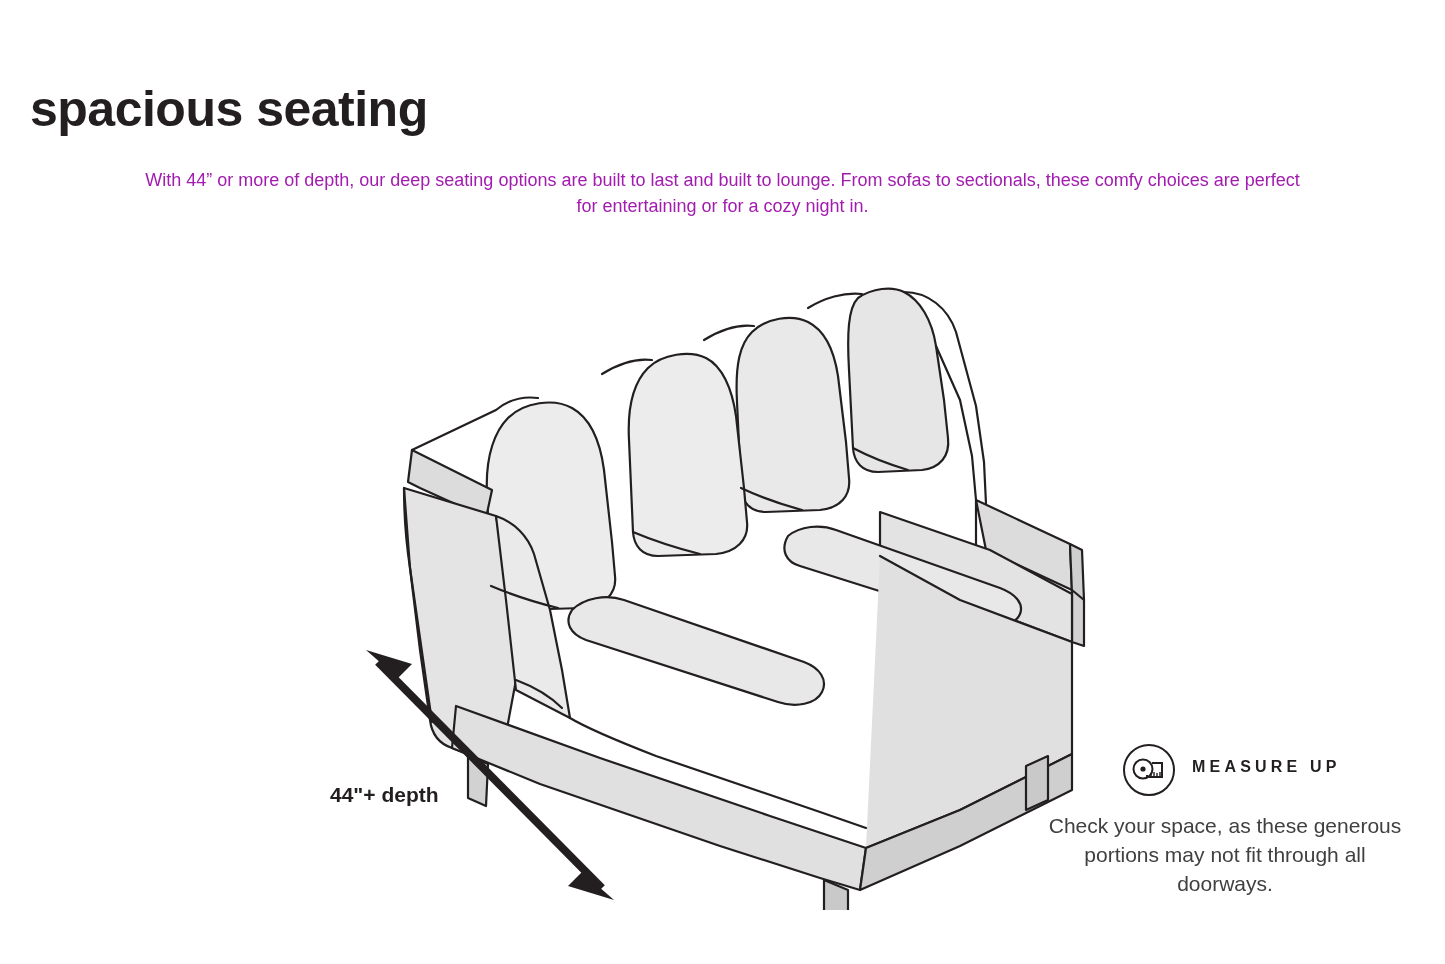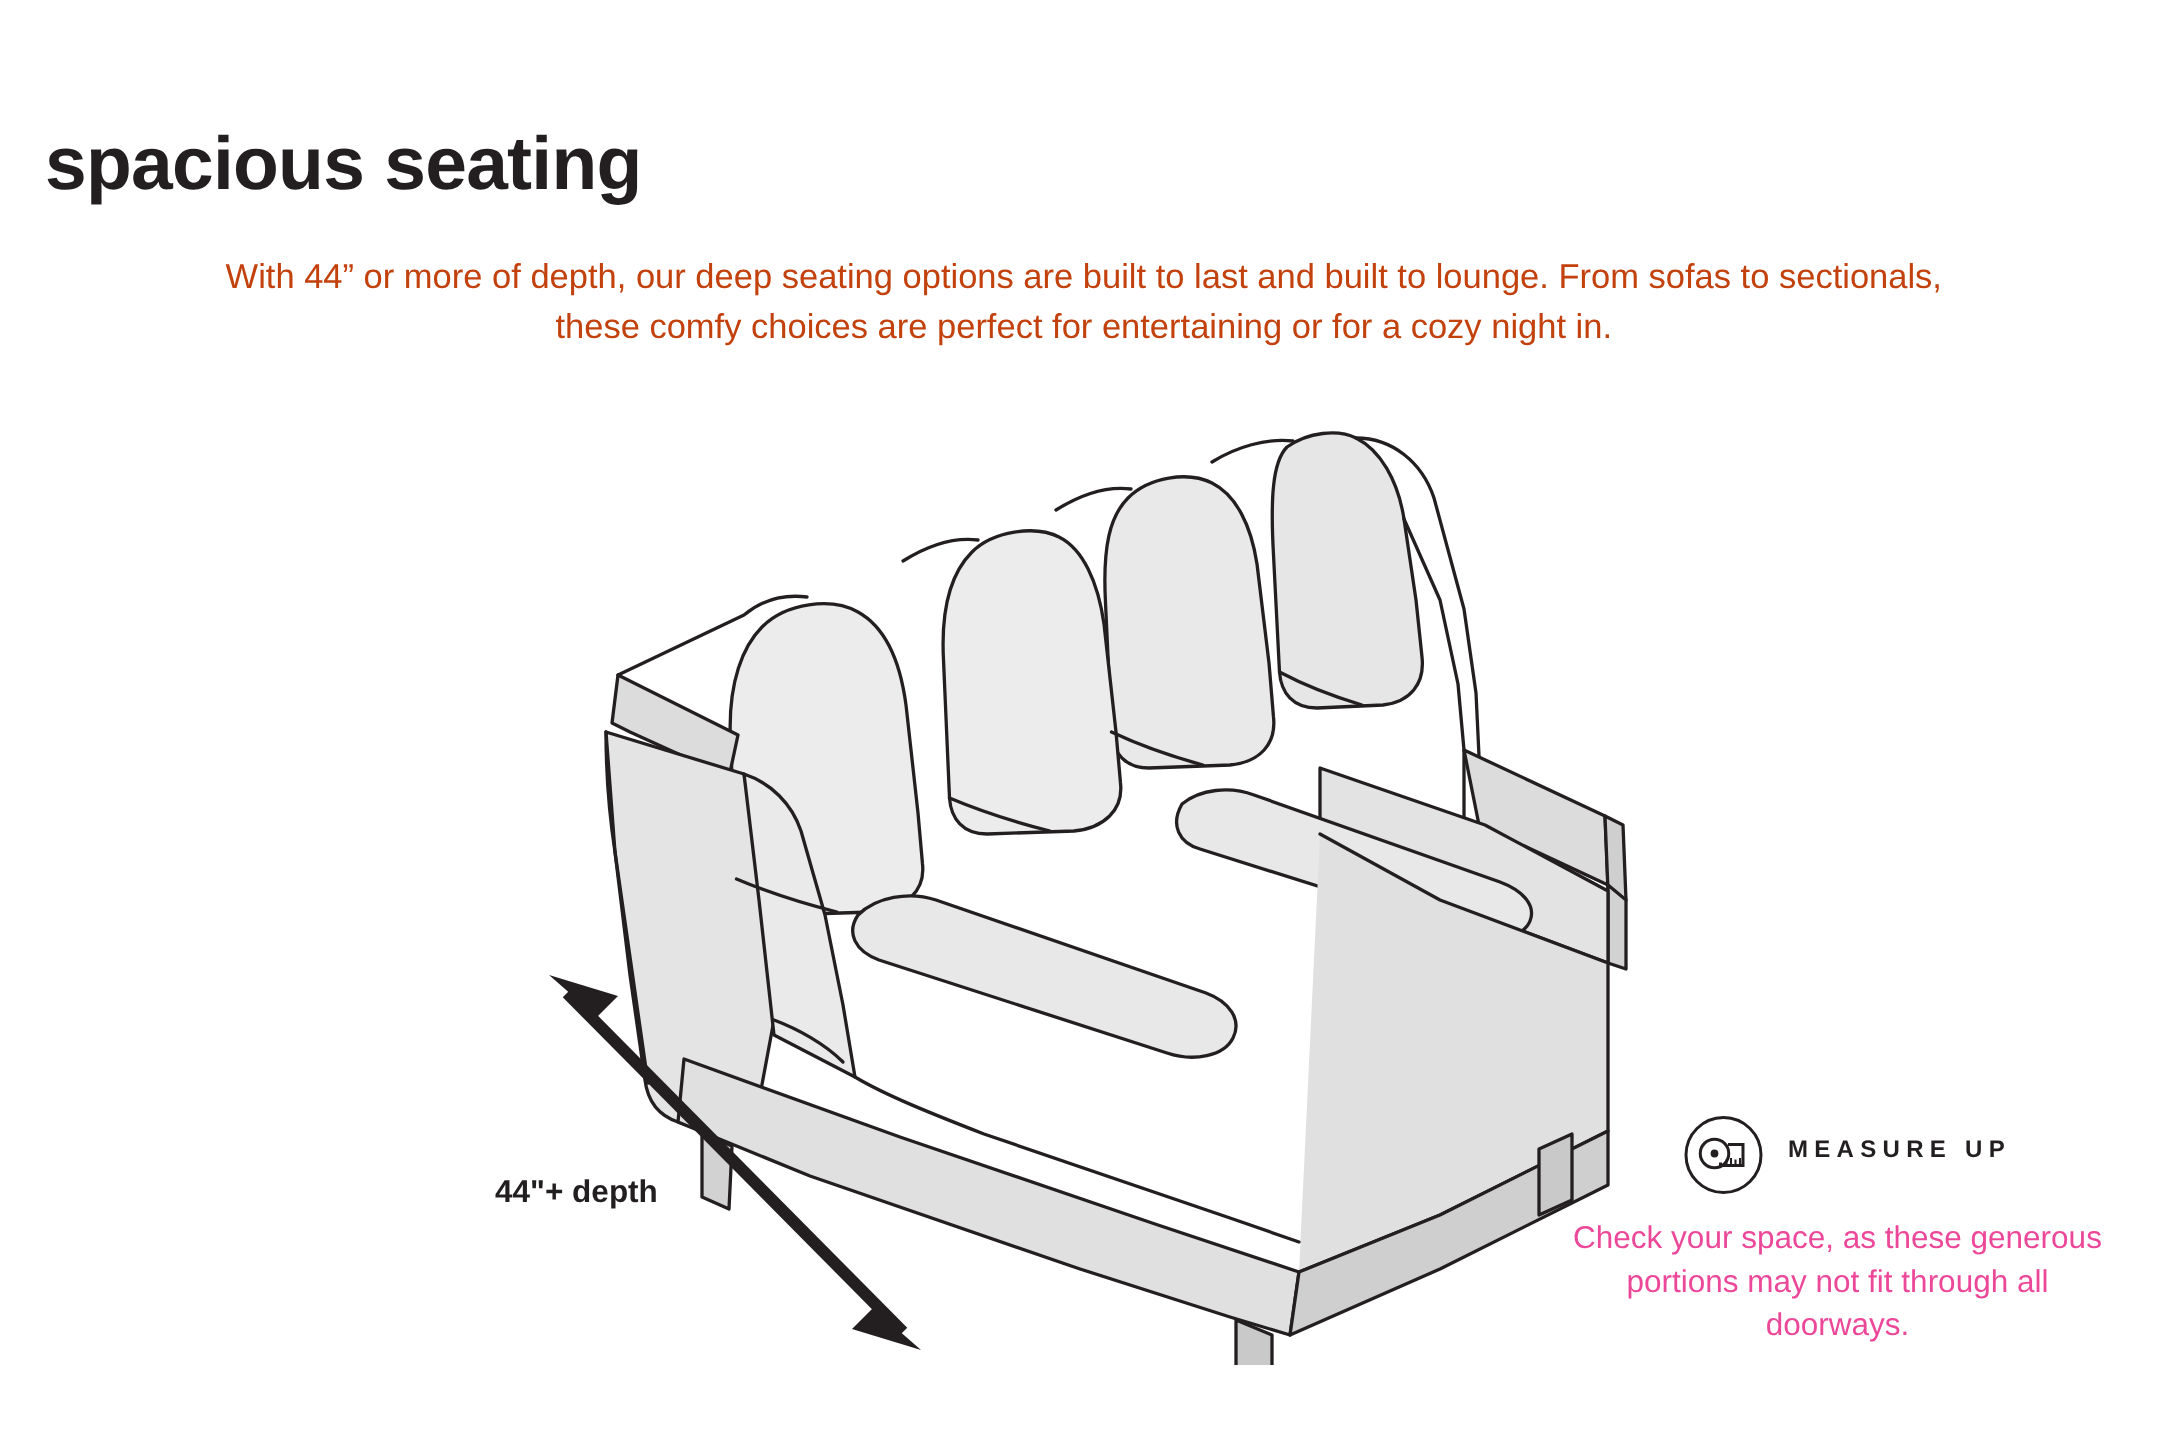--- a/index.html
+++ b/index.html
@@ -33,23 +33,23 @@
     color: #231f20;
     line-height: 1.1;
     margin-left: 30px;
   }
   .subhead {
     position: absolute;
     left: 140px;
     top: 168px;
     width: 1165px;
     text-align: center;
-    font-size: 23px;
+    font-size: 18px;
     line-height: 1.42;
-    color: #c2410c;
+    color: #a21caf;
     font-weight: 400;
   }
   .illustration {
     position: absolute;
     left: 300px;
     top: 250px;
     width: 830px;
     height: 660px;
   }
   .depth-label {
@@ -89,21 +89,21 @@
     color: #231f20;
   }
   .measure-body {
     position: absolute;
     left: 0;
     top: 70px;
     width: 370px;
     text-align: center;
     font-size: 21px;
     line-height: 1.37;
-    color: #ec4899;
+    color: #404040;
   }
 </style>
 </head>
 <body>
 
 <div class="page">
 
   <div class="headline">spacious seating</div>
 
   <div class="subhead">With 44” or more of depth, our deep seating options are built to last and built to lounge. From sofas to sectionals, these comfy choices are perfect for entertaining or for a cozy night in.</div>

